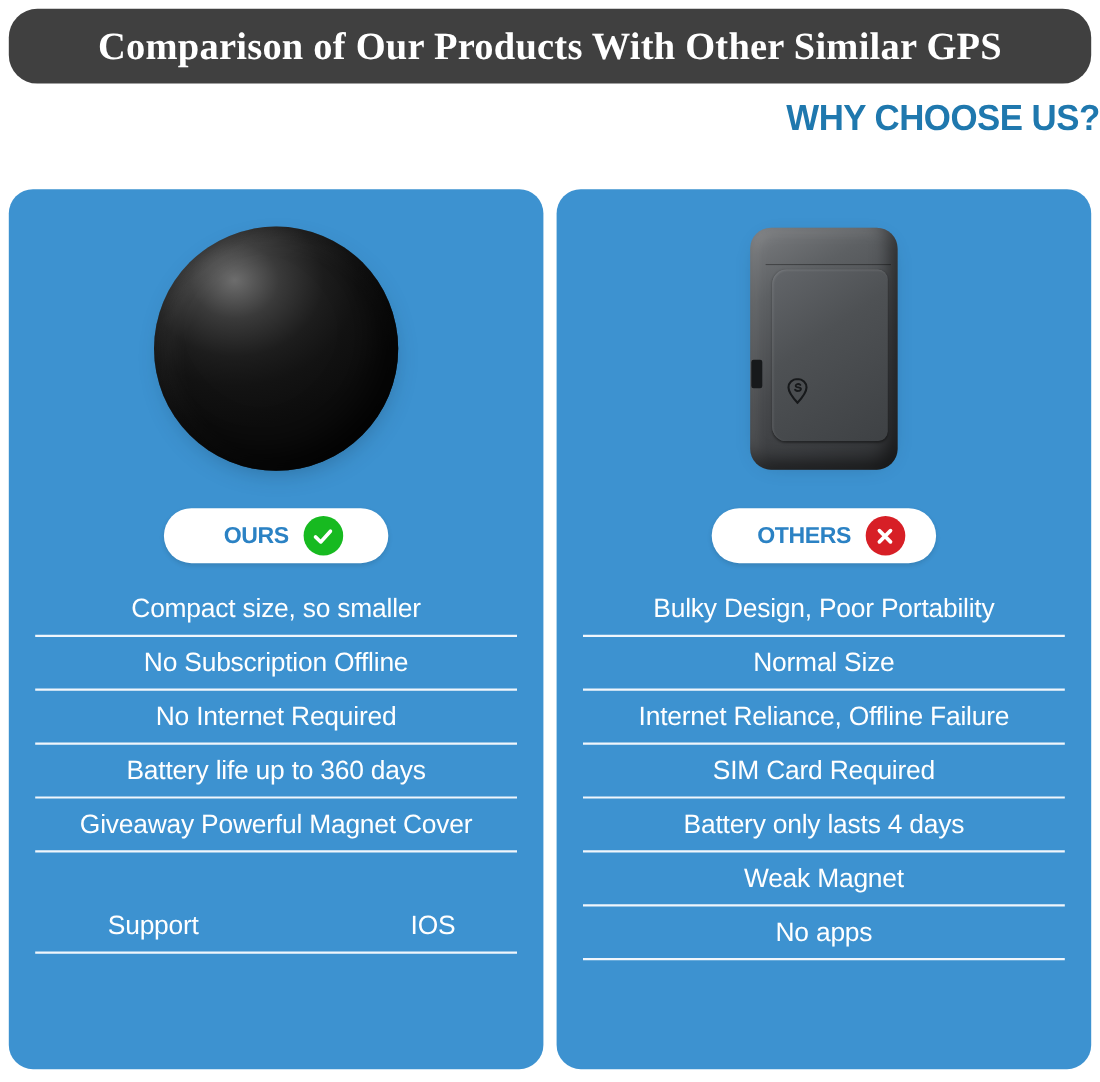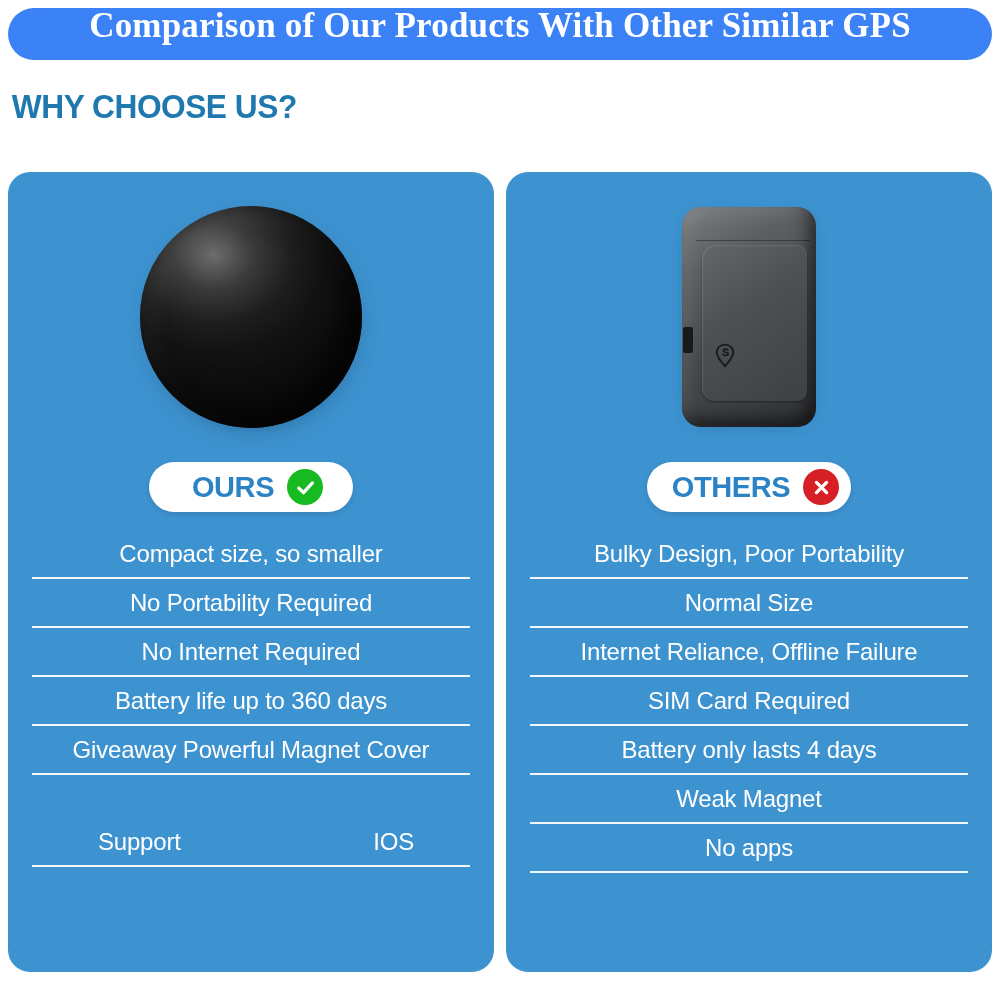--- a/index.html
+++ b/index.html
@@ -18,44 +18,44 @@
     height: 984px;
     background: #ffffff;
   }
 
   
   .header-banner {
     position: absolute;
     left: 8px;
     top: 8px;
     width: 984px;
-    height: 52px;
-    background: #3b82f6;
+    height: 68px;
+    background: #404040;
     border-radius: 26px;
     display: flex;
-    align-items: flex-start;
+    align-items: center;
     justify-content: center;
   }
   .header-title {
     font-family: "Liberation Serif", serif;
     font-weight: bold;
     font-size: 35px;
     color: #ffffff;
     letter-spacing: 0.2px;
     white-space: nowrap;
     line-height: 1;
   }
 
   
   .subtitle-row {
     position: absolute;
     left: 0;
     top: 88px;
     width: 1000px;
-    text-align: left;
+    text-align: right;
   }
   .subtitle {
     display: inline-block;
     font-family: "Liberation Sans", sans-serif;
     font-weight: bold;
     font-size: 33px;
     color: #1f78ae;
     letter-spacing: -0.5px;
     transform: scaleX(0.96);
     transform-origin: right center;
@@ -199,21 +199,21 @@
     border-radius: 25px;
     display: flex;
     align-items: center;
     justify-content: center;
     gap: 13px;
     box-shadow: 0 2px 5px rgba(0,0,0,0.12);
   }
   .badge-label {
     font-family: "Liberation Sans", sans-serif;
     font-weight: bold;
-    font-size: 29px;
+    font-size: 21px;
     color: #2b82c4;
     letter-spacing: -0.4px;
     line-height: 1;
   }
   .badge-mark {
     width: 36px;
     height: 36px;
     border-radius: 50%;
     display: flex;
     align-items: center;
@@ -285,21 +285,21 @@
             <path d="M5 12.6 L10 17.4 L19.2 7.2" fill="none" stroke="#ffffff" stroke-width="3.4" stroke-linecap="round" stroke-linejoin="round"></path>
           </svg>
         </span>
       </div>
 
       <div class="features">
         <div class="feature-row">
           <span class="feature-text">Compact size, so smaller</span>
         </div>
         <div class="feature-row">
-          <span class="feature-text">No Portability Required</span>
+          <span class="feature-text">No Subscription Offline</span>
         </div>
         <div class="feature-row">
           <span class="feature-text">No Internet Required</span>
         </div>
         <div class="feature-row">
           <span class="feature-text">Battery life up to 360 days</span>
         </div>
         <div class="feature-row">
           <span class="feature-text">Giveaway Powerful Magnet Cover</span>
         </div>

